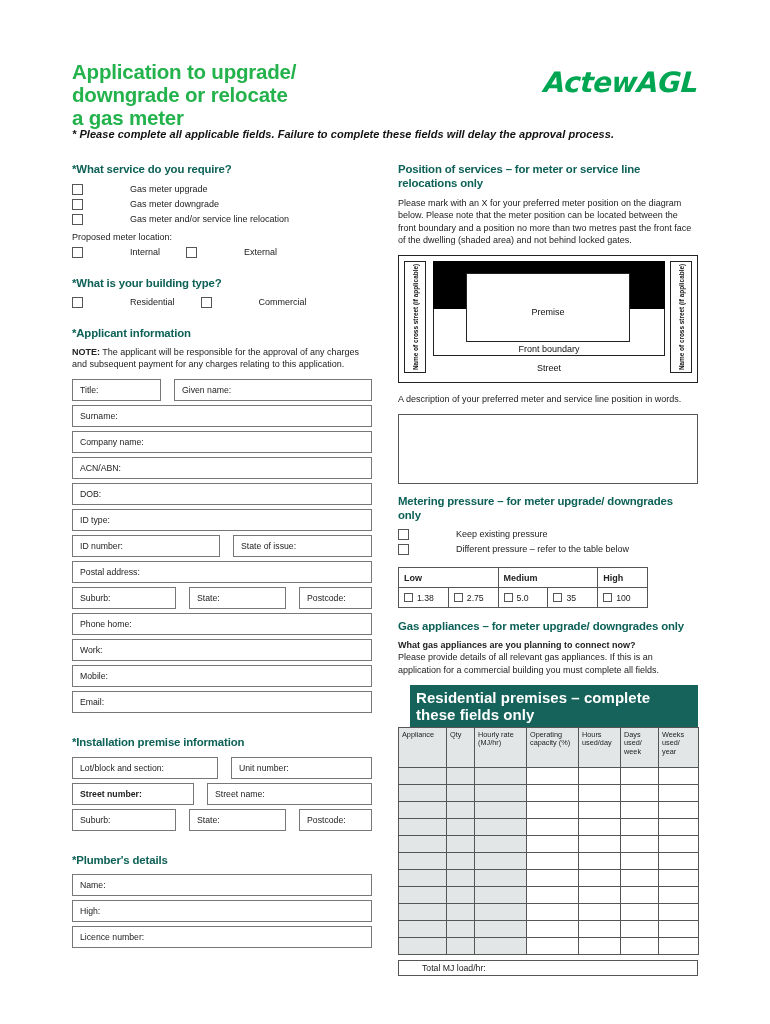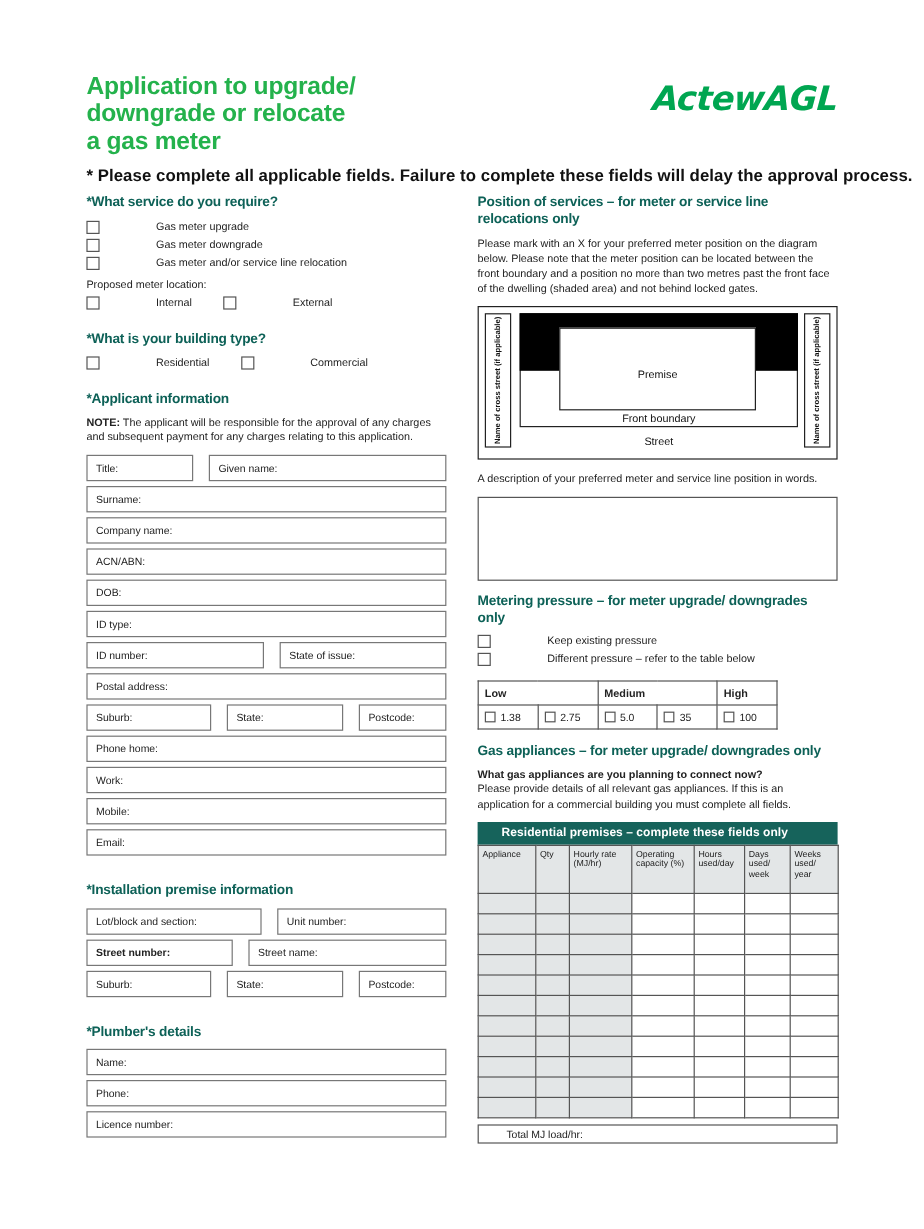--- a/index.html
+++ b/index.html
@@ -37,23 +37,24 @@
     color: #00a651;
     font-size: 28px;
     font-weight: bold;
     font-style: italic;
     letter-spacing: -0.5px;
     font-family: "DejaVu Sans", sans-serif;
     margin-top: 6px;
     transform: skewX(-4deg);
   }
   .note-line {
-    position: absolute; left: 72px; top: 138px;
-    font-size: 14px; font-weight: bold; color: #111;
+    position: absolute; left: 72px; top: 128px;
+    font-size: 11px; font-weight: bold; color: #111;
     letter-spacing: 0.05px;
+    font-style: italic;
   }
   
   .col-left { position: absolute; left: 72px; top: 163px; width: 300px; }
   .col-right { position: absolute; left: 398px; top: 163px; width: 300px; }
 
   h2.sec {
     color: #0d6157;
     font-size: 11.4px;
     font-weight: bold;
     margin: 0 0 7px 0;
@@ -179,23 +180,24 @@
     width: 9px; height: 9px;
     border: 1px solid #555;
     background: #fff;
     margin-right: 4px;
     vertical-align: -1px;
   }
 
   
   .appl-banner {
     background: #16635b; color: #fff;
-    font-size: 10px; font-weight: bold;
-    padding: 4px 20px;
+    font-size: 15px; font-weight: bold;
+    padding: 4px 6px;
     letter-spacing: 0.05px;
+    margin-left: 12px;
   }
   table.atable {
     width: 300px; border-collapse: collapse; table-layout: fixed;
   }
   table.atable th {
     border: 1px solid #555;
     background: #e3e6e7;
     font-size: 7.3px; font-weight: normal; color: #222;
     text-align: left;
     vertical-align: top;
@@ -334,21 +336,21 @@
       <div class="fld w-third2">State:</div>
       <div class="fld">Postcode:</div>
     </div>
 
     <div class="spacer-lg"></div>
     <h2 class="sec">*Plumber's details</h2>
     <div class="frow">
       <div class="fld">Name:</div>
     </div>
     <div class="frow">
-      <div class="fld">Phone:</div>
+      <div class="fld">High:</div>
     </div>
     <div class="frow">
       <div class="fld">Licence number:</div>
     </div>
   </div>
 
   <div class="col-right">
 
     <h2 class="sec">Position of services – for meter or service line relocations only</h2>
     <p class="para">Please mark with an X for your preferred meter position on the diagram below. Please note that the meter position can be located between the front boundary and a position no more than two metres past the front face of the dwelling (shaded area) and not behind locked gates.</p>

